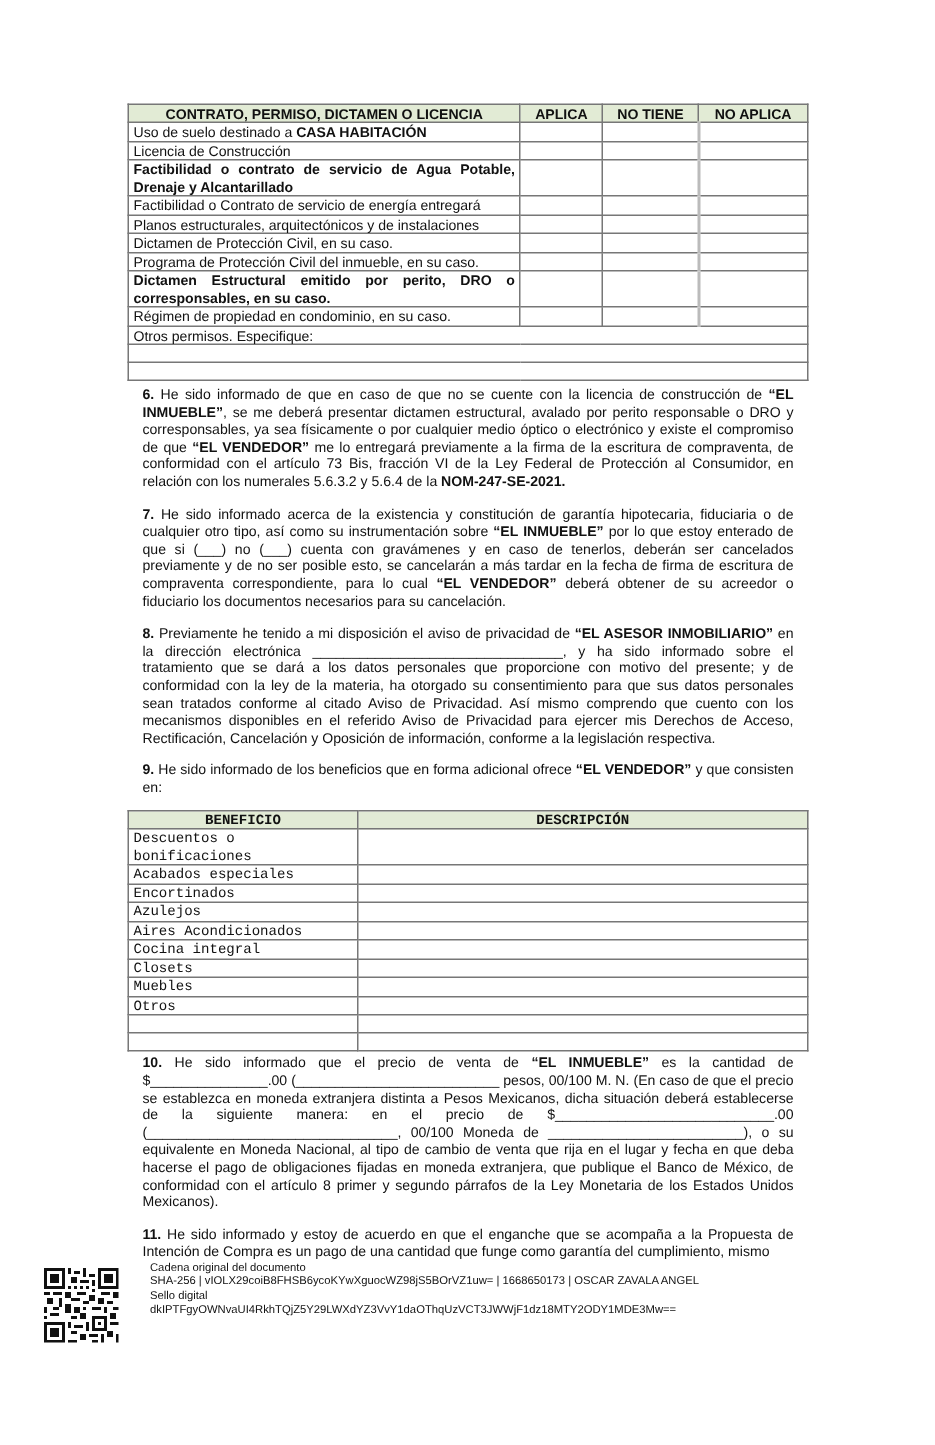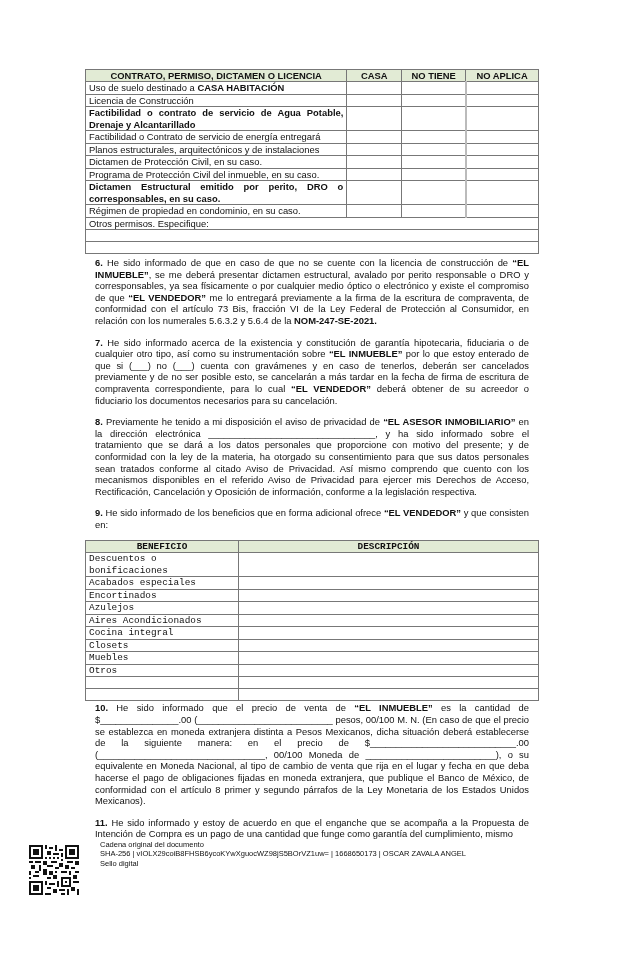--- a/index.html
+++ b/index.html
@@ -33,21 +33,21 @@
   <table class="t1">
     <colgroup>
         <col class="c1">
         <col class="c2">
         <col class="c3">
         <col class="c4">
       </colgroup>
     <tbody>
         <tr>
       <th>CONTRATO, PERMISO, DICTAMEN O LICENCIA</th>
-      <th>CASA</th>
+      <th>APLICA</th>
       <th>NO TIENE</th>
       <th>NO APLICA</th>
     </tr>
     <tr>
       <td><span>Uso de suelo destinado a </span><b>CASA HABITACIÓN</b></td>
       <td class="mark"></td>
       <td class="mark"></td>
       <td class="mark na"></td>
     </tr>
     <tr>
@@ -245,13 +245,14 @@
       <rect x="24" y="22" width="1" height="3"></rect>
     <rect x="8" y="24" width="3" height="1"></rect>
       <rect x="16" y="24" width="2" height="1"></rect>
   </g>
 </svg>
 
 <div class="footer">
   <div class="lbl">Cadena original del documento</div>
   <div>SHA-256 | vIOLX29coiB8FHSB6ycoKYwXguocWZ98jS5BOrVZ1uw= | 1668650173 | OSCAR ZAVALA ANGEL</div>
   <div class="lbl">Sello digital</div>
+  <div>dkIPTFgyOWNvaUI4RkhTQjZ5Y29LWXdYZ3VvY1daOThqUzVCT3JWWjF1dz18MTY2ODY1MDE3Mw==</div>
 </div>
 
 </body></html>

